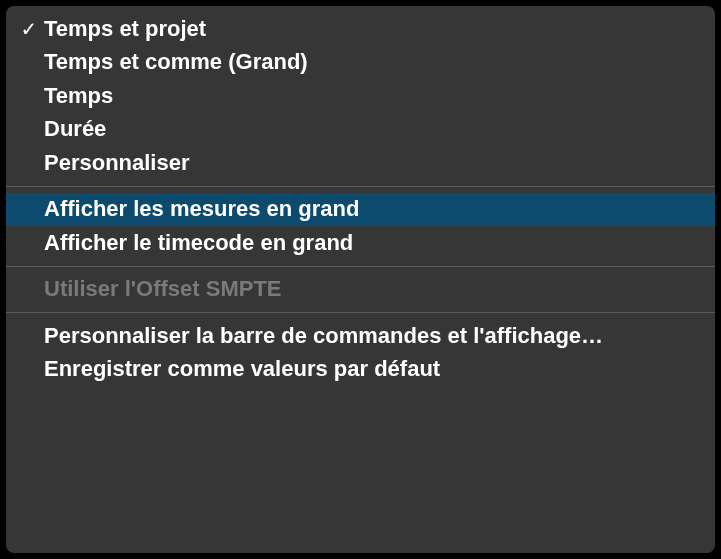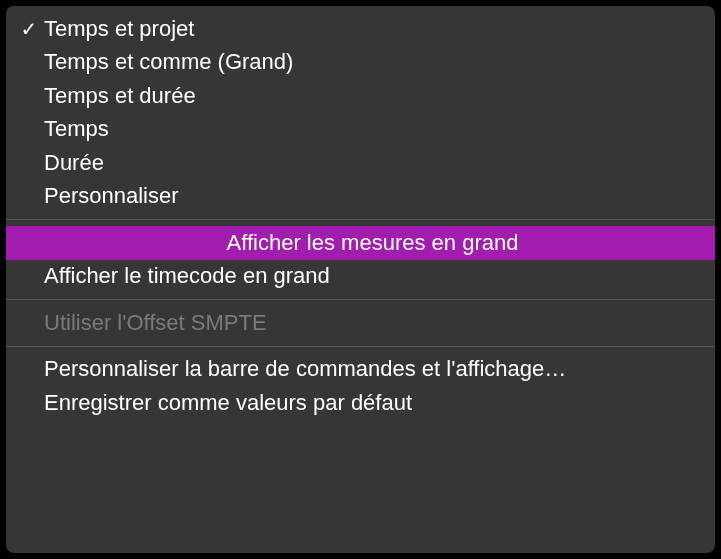--- a/index.html
+++ b/index.html
@@ -27,58 +27,54 @@
       align-items: center;
       height: 33.5px;
       padding: 0 14px 0 8px;
       color: #ffffff;
       font-size: 22px;
       font-weight: 400;
       cursor: default;
       white-space: nowrap;
     }
     .menu-item.highlighted {
-      background: #a21caf;
-      text-align: center;
+      background: #0c4a6e;
     }
     .menu-item.disabled {
       color: #7a7a7a;
     }
     .check-col {
       width: 30px;
       flex-shrink: 0;
       display: flex;
       align-items: center;
       justify-content: center;
       font-size: 20px;
     }
     .menu-separator {
       height: 1px;
       background: #5a5a5a;
       margin: 6px 0;
     }
     .label {
       flex: 1;
+      font-weight: bold;
     }
   </style>
 </head>
 <body>
 
 <div class="menu" id="menu-root">
     <div class="menu-item">
       <span class="check-col">✓</span>
       <span class="label">Temps et projet</span>
     </div>
     <div class="menu-item">
       <span class="check-col"></span>
       <span class="label">Temps et comme (Grand)</span>
-    </div>
-    <div class="menu-item">
-      <span class="check-col"></span>
-      <span class="label">Temps et durée</span>
     </div>
     <div class="menu-item">
       <span class="check-col"></span>
       <span class="label">Temps</span>
     </div>
     <div class="menu-item">
       <span class="check-col"></span>
       <span class="label">Durée</span>
     </div>
     <div class="menu-item">

